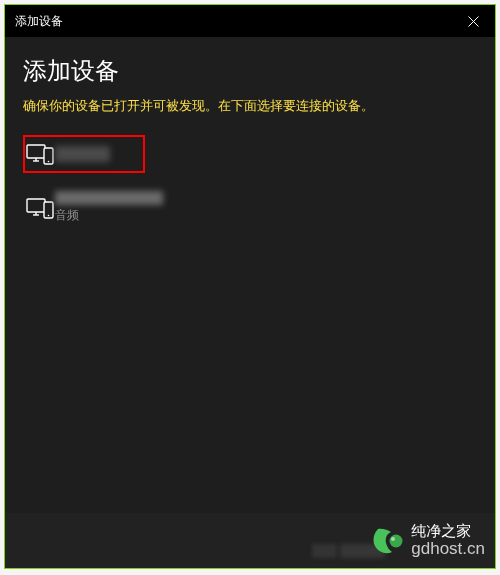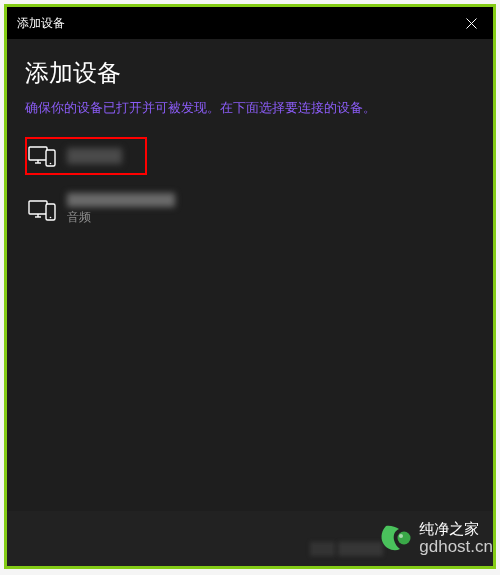--- a/index.html
+++ b/index.html
@@ -12,21 +12,21 @@
       height: 575px;
       background: #f5f5f5;
       font-family: "Microsoft YaHei", "Segoe UI", sans-serif;
       position: relative;
       overflow: hidden;
     }
     .dialog-wrapper {
       margin: 4px;
       width: 492px;
       height: 565px;
-      border: 3px solid #84cc16;
+      border: 1px solid #84cc16;
       background: #fff;
       position: relative;
       display: flex;
       flex-direction: column;
     }
     .titlebar {
       height: 32px;
       background: #000000;
       display: flex;
       align-items: center;
@@ -57,36 +57,35 @@
       position: relative;
       overflow: hidden;
     }
     .dialog-heading {
       color: #ffffff;
       font-size: 24px;
       font-weight: 400;
       margin-bottom: 10px;
     }
     .dialog-subtitle {
-      color: #8b5cf6;
+      color: #fde047;
       font-size: 13px;
       margin-bottom: 20px;
     }
     .device-list {
       display: flex;
       flex-direction: column;
       gap: 14px;
     }
     .device-item {
       display: flex;
       align-items: center;
       padding: 4px 2px;
       cursor: pointer;
       min-height: 38px;
-      gap: 10px;
     }
     .device-item.highlighted {
       border: 2px solid #ff0000;
       padding: 2px 0px;
       width: 122px;
       height: 34px;
     }
     .device-icon-wrap {
       width: 30px;
       height: 28px;
@@ -125,22 +124,22 @@
       font-size: 12px;
     }
     .footer-bar {
       position: absolute;
       left: 0;
       right: 0;
       bottom: 0;
       height: 55px;
       background: rgba(255,255,255,0.02);
       display: flex;
-      align-items: center;
       justify-content: flex-end;
+      padding-right: 10px;
     }
     .brand {
       display: flex;
       align-items: center;
       gap: 6px;
     }
     .brand-logo {
       width: 36px;
       height: 32px;
       position: relative;

